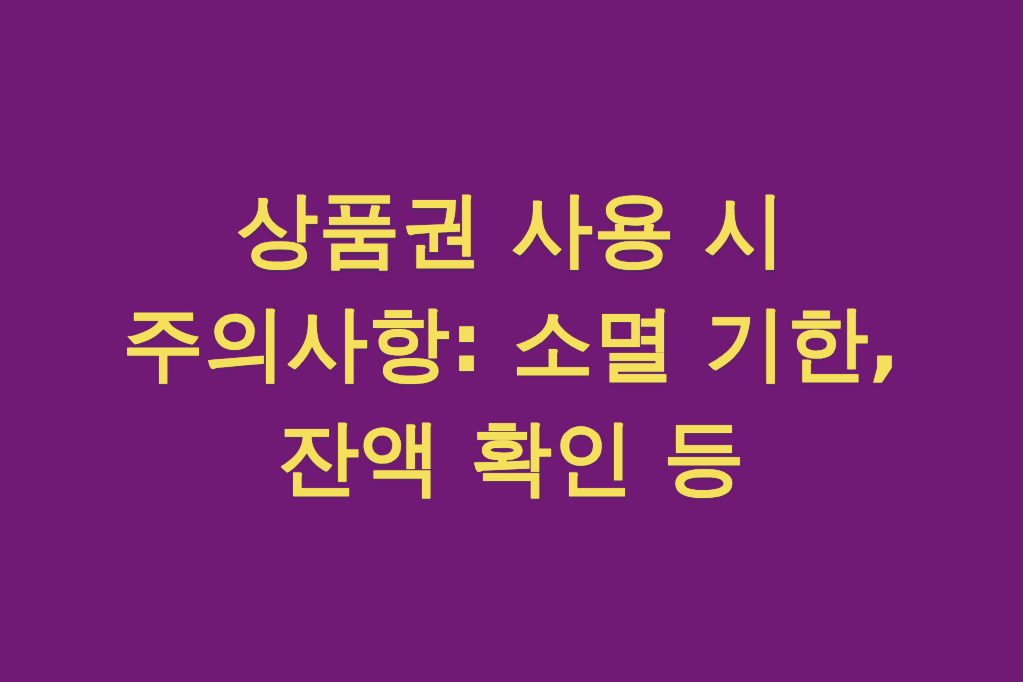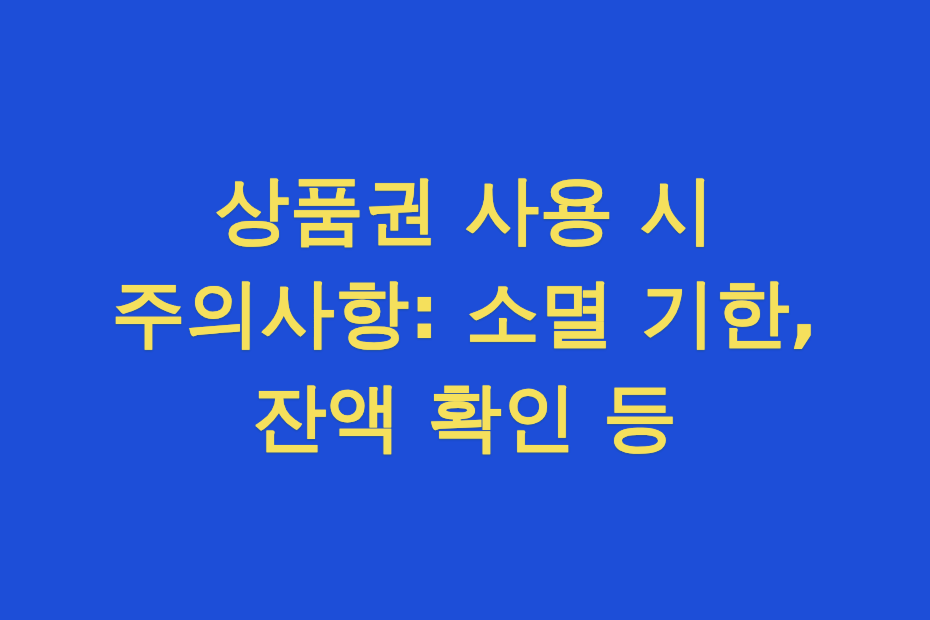--- a/index.html
+++ b/index.html
@@ -45,21 +45,21 @@
     overflow-wrap: break-word;
     text-shadow:
        0px 0px 1px rgba(245,224,92,0.95),
        0px 1px 2px rgba(9,60,54,0.40);
     -webkit-font-smoothing: antialiased;
   }
 </style>
 </head>
 <body>
 
-<div id="poster" style="background: #1d4ed8; width: 930px; height: 620px;">
+<div id="poster" style="background: #701a75; width: 930px; height: 620px;">
 
   <div id="headline-block">
 
     <h1 id="headline" style="color: rgb(245, 224, 92); font-size: 74px;">상품권 사용 시 주의사항: 소멸 기한, 잔액 확인 등</h1>
 
   </div>
 
 </div>
 
 </body></html>

